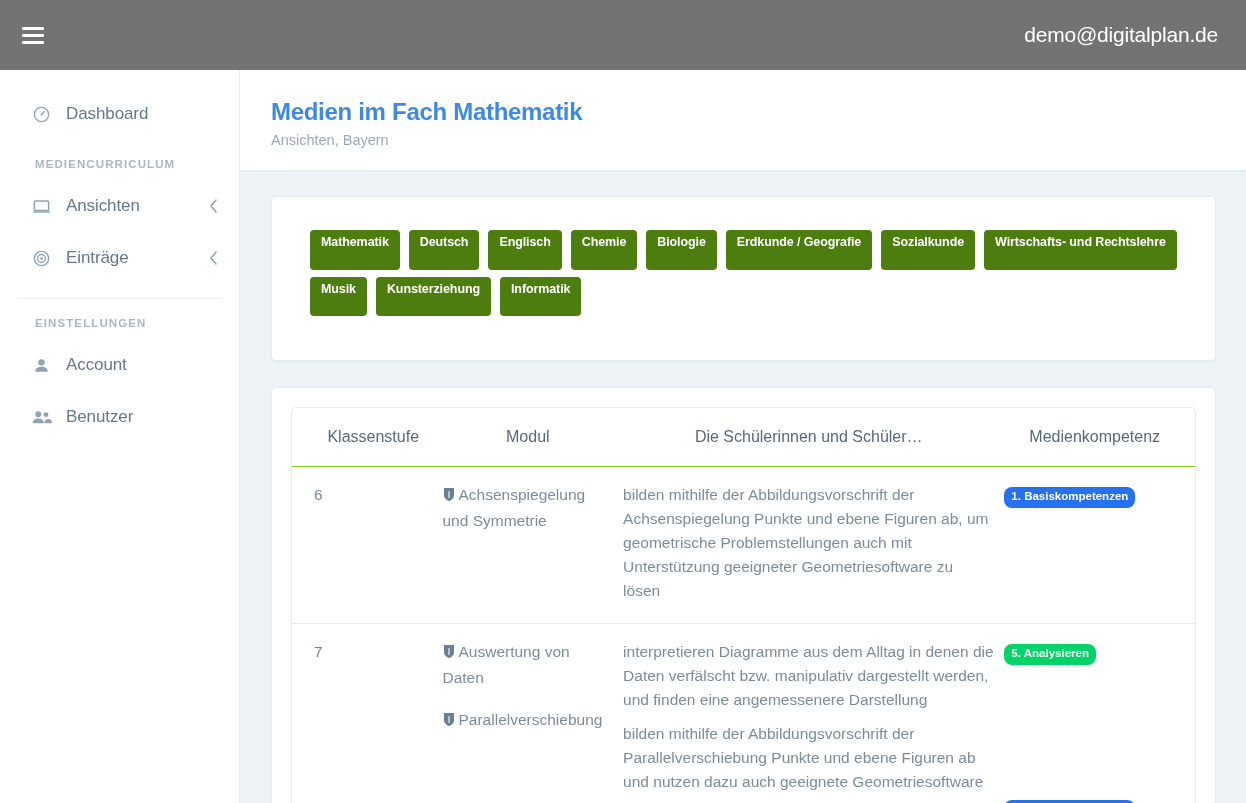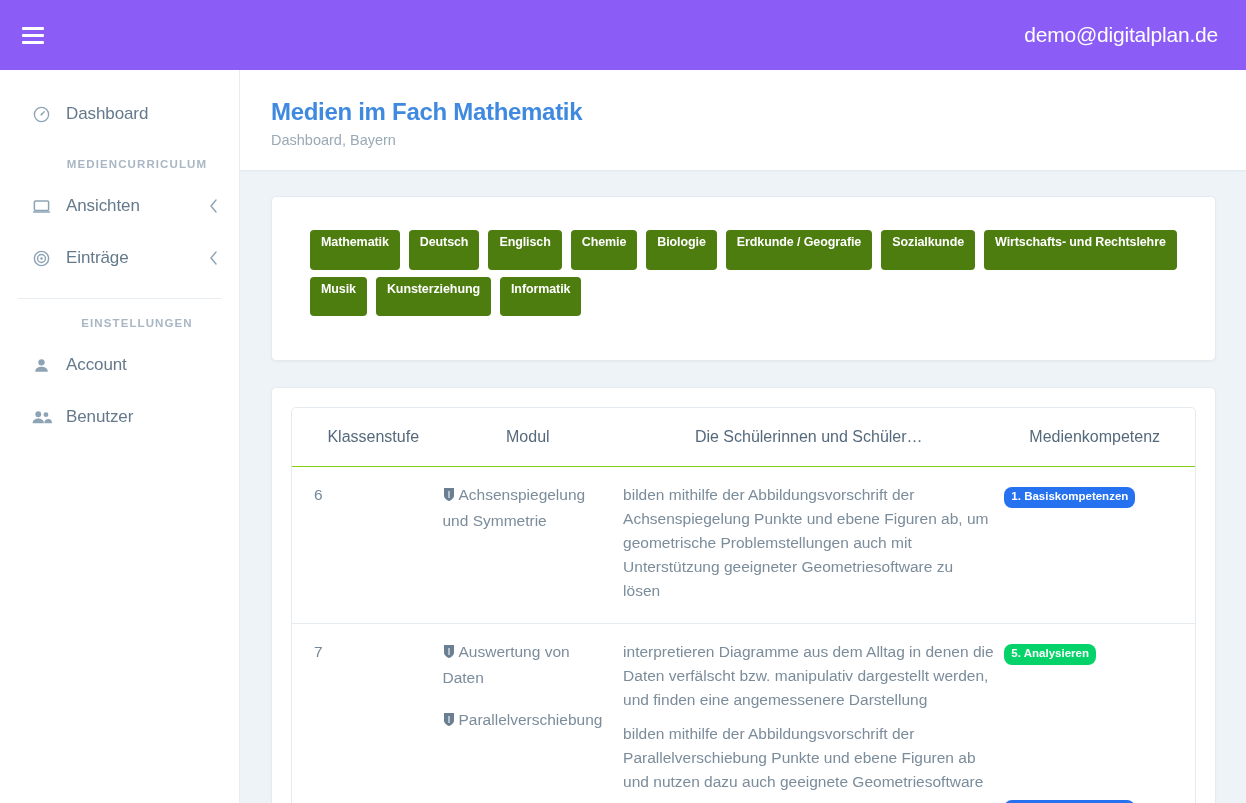--- a/index.html
+++ b/index.html
@@ -19,21 +19,21 @@
   .brand {
     width: 240px; flex: 0 0 240px; background: #2089e4;
     display: flex; align-items: center; padding-left: 40px; gap: 12px;
   }
   .brand-logo { width: 34px; height: 34px; position: relative; flex: 0 0 34px; }
   .brand-logo svg { display: block; }
   .brand-text {
     color: #ffffff; font-size: 19px; font-weight: bold; letter-spacing: -0.2px;
   }
   .topbar-rest {
-    flex: 1; background: #8b5cf6; display: flex; align-items: center;
+    flex: 1; background: #737373; display: flex; align-items: center;
     justify-content: space-between; padding: 0 28px 0 22px;
   }
   .hamburger {
     width: 22px; height: 17px; display: flex; flex-direction: column;
     justify-content: space-between; cursor: pointer;
   }
   .hamburger span { display: block; height: 3px; background: #fff; border-radius: 1px; }
   .user-email { color: #fff; font-size: 21px; letter-spacing: -0.2px; }
 
   
@@ -50,21 +50,21 @@
     font-size: 17px;
   }
   .nav-item .ico {
     width: 22px; flex: 0 0 22px; display: flex; align-items: center;
     justify-content: center; color: #8ea4b5; margin-right: 14px;
   }
   .nav-item .label { flex: 1; letter-spacing: -0.1px; }
   .nav-item .chev { color: #8ea4b5; display: flex; align-items: center; }
   .nav-section {
     font-size: 11.5px; color: #a9b7c4; letter-spacing: 1.1px;
-    font-weight: bold; padding: 18px 0 10px 35px; text-align: center;
+    font-weight: bold; padding: 18px 0 10px 35px;
   }
   .nav-divider { height: 1px; background: #e8edf1; margin: 14px 18px 0 18px; }
   .logout-wrap {
     height: 58px; border-top: 1px solid #e7edf2; background:#fff;
     display: flex; align-items: center; padding-left: 20px;
   }
   .logout-btn {
     background: #fbad3e; color: #fff; border: none; border-radius: 5px;
     height: 35px; padding: 0 16px; font-size: 15px; font-weight: bold;
     display: inline-flex; align-items: center; gap: 19px; cursor: pointer;
@@ -241,21 +241,21 @@
       </span>
       <span>Logout</span>
     </button>
   </div>
 </div>
 
 <div class="main">
 
   <div class="page-head">
     <div class="page-title">Medien im Fach Mathematik</div>
-    <div class="page-sub">Dashboard, Bayern</div>
+    <div class="page-sub">Ansichten, Bayern</div>
   </div>
 
   <div class="content">
 
     <div class="card tags">
       <div class="tag-row" id="tag-row">
           <div class="tag">Mathematik</div>
           <div class="tag">Deutsch</div>
           <div class="tag">Englisch</div>
           <div class="tag">Chemie</div>

